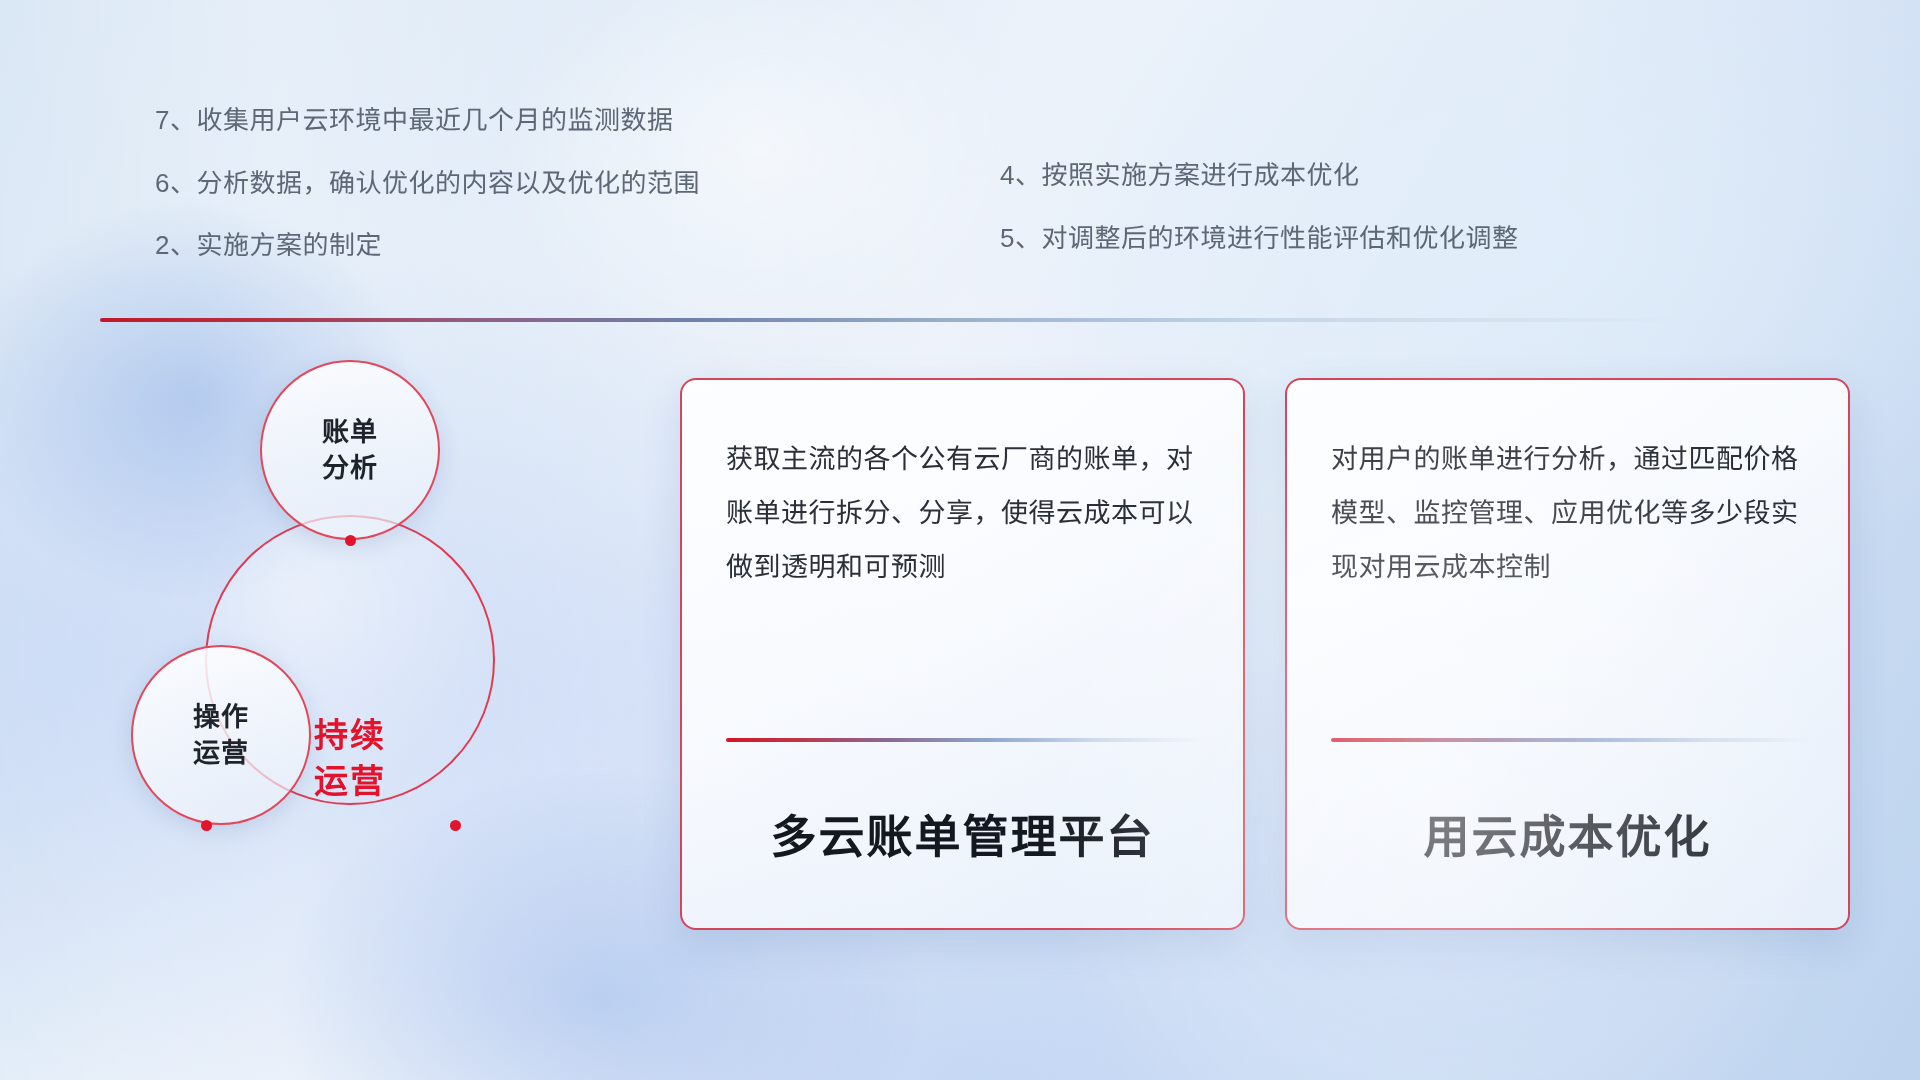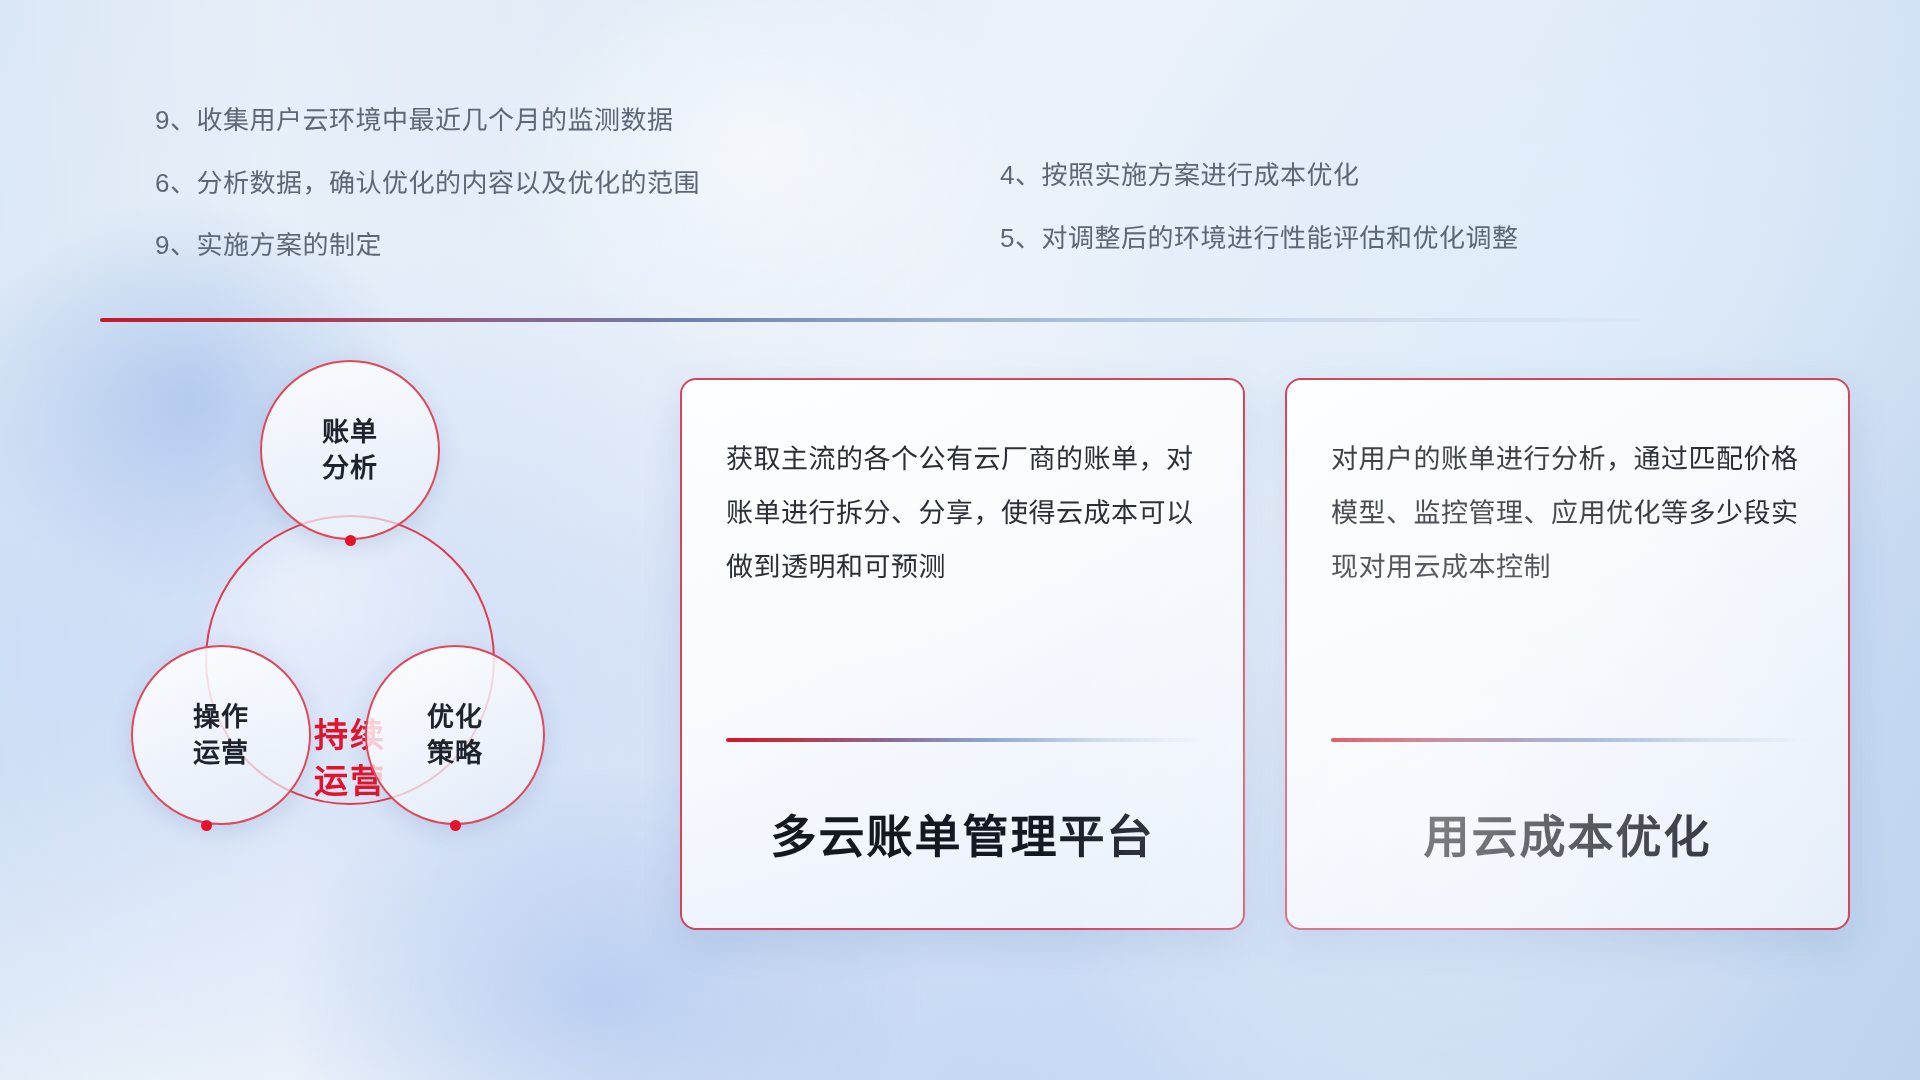--- a/index.html
+++ b/index.html
@@ -194,23 +194,23 @@
 <body>
 
 <div id="slide">
 
   <div class="bg-blob blob-a"></div>
   <div class="bg-blob blob-b"></div>
   <div class="bg-blob blob-c"></div>
   <div class="bg-blob blob-d"></div>
 
   <div class="bullets bullets-left">
-    <p class="bullet-line">9、收集用户云环境中最近几个月的监测数据</p>
+    <p class="bullet-line">7、收集用户云环境中最近几个月的监测数据</p>
     <p class="bullet-line">6、分析数据，确认优化的内容以及优化的范围</p>
-    <p class="bullet-line">9、实施方案的制定</p>
+    <p class="bullet-line">2、实施方案的制定</p>
   </div>
 
   <div class="bullets bullets-right">
     <p class="bullet-line">4、按照实施方案进行成本优化</p>
     <p class="bullet-line">5、对调整后的环境进行性能评估和优化调整</p>
   </div>
 
   <div class="divider"></div>
 
   <div class="venn">
@@ -231,26 +231,20 @@
       </div>
     </div>
 
     <div class="circle circle-small circle-left">
       <div class="circle-label">
         <div>操作</div>
         <div>运营</div>
       </div>
     </div>
 
-    <div class="circle circle-small circle-right">
-      <div class="circle-label">
-        <div>优化</div>
-        <div>策略</div>
-      </div>
-    </div>
 
     <div class="dot dot-top"></div>
     <div class="dot dot-left"></div>
     <div class="dot dot-right"></div>
   </div>
 
   <div class="card card-1">
     <div class="card-body">获取主流的各个公有云厂商的账单，对账单进行拆分、分享，使得云成本可以做到透明和可预测</div>
     <div class="card-rule"></div>
     <div class="card-title">多云账单管理平台</div>

